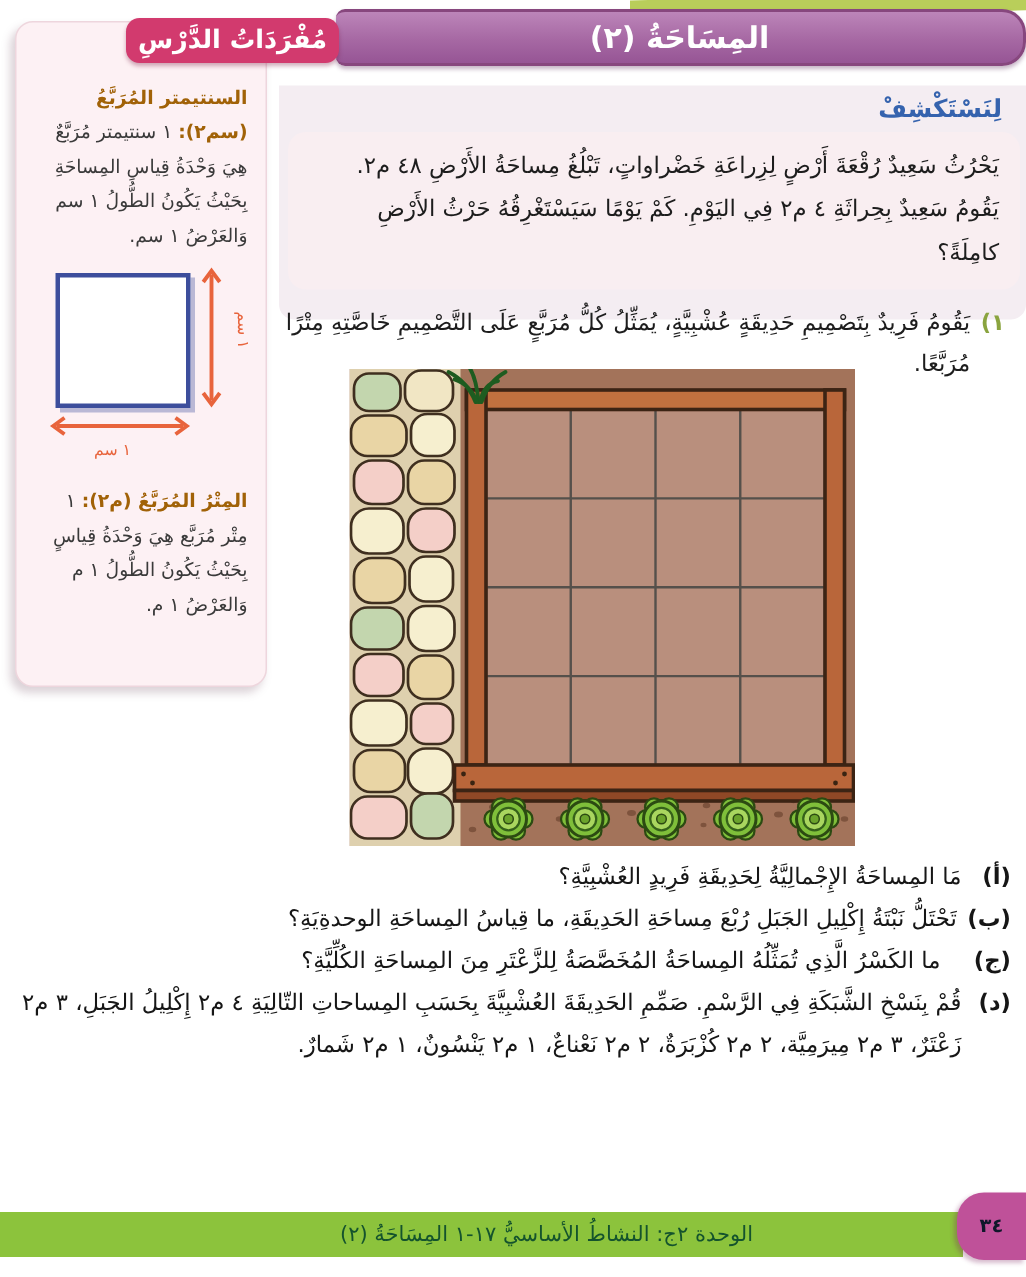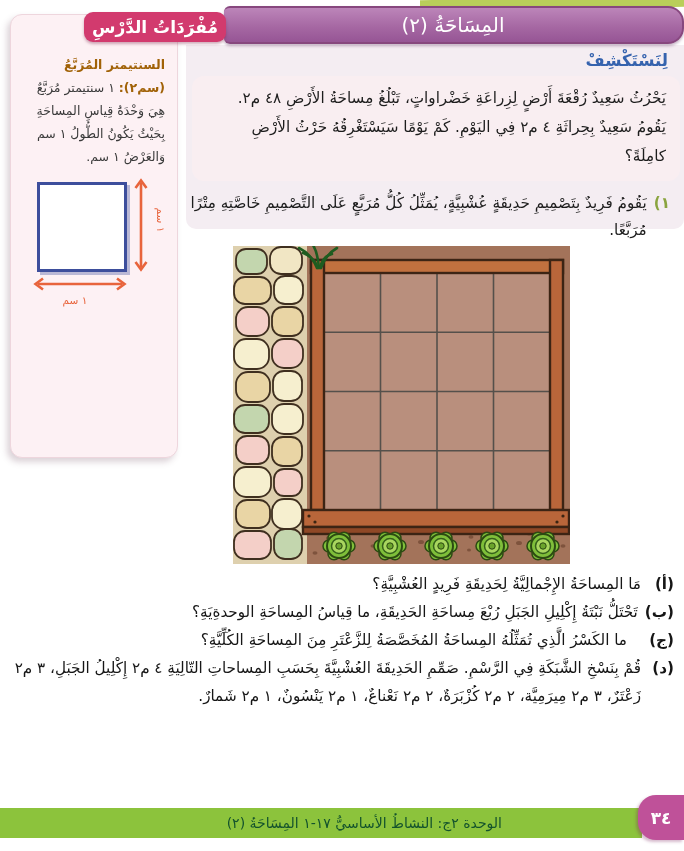--- a/index.html
+++ b/index.html
@@ -14,21 +14,21 @@
     position:absolute;top:-3px;right:-6px;width:270px;height:13px;
     background:#b9ce5a;transform:skewY(-1.4deg);z-index:0;
   }
   .header-bar{
     position:absolute;top:6px;left:0;right:... ;
     right:0;left:224px;height:34px;z-index:2;
     background:linear-gradient(180deg,#bc85b9 0%,#a668a3 55%,#965595 100%);
     border:2px solid #87477e;border-left-width:0;
     border-radius:6px 16px 16px 6px;
     display:flex;align-items:center;justify-content:center;
-    color:#fff;font-size:20px;font-weight:normal;
+    color:#fff;font-size:20px;font-weight:bold;
     box-shadow:0 2px 3px rgba(90,40,90,.35);
   }
   
   .sidebar{
     position:absolute;left:10px;top:14px;width:168px;height:444px;
     background:#fdf1f4;border:1px solid #eed6dd;border-radius:12px;
     box-shadow:-3px 4px 6px rgba(140,110,125,.30);
     padding:34px 10px 8px;box-sizing:border-box;z-index:1;
   }
   .sidebar-title{
@@ -51,21 +51,21 @@
     position:absolute;left:128px;top:38px;color:#e8643c;font-size:10.5px;
     transform:rotate(90deg);transform-origin:center;white-space:nowrap;
   }
   .h-arrow{position:absolute;left:12px;top:100px;}
   .h-arrow-label{
     position:absolute;left:0;top:118px;width:108px;text-align:center;
     color:#e8643c;font-size:10.5px;
   }
   
   .top-panel{
-    position:absolute;left:186px;right:0;top:45px;height:184px;
+    position:absolute;left:186px;right:0;top:57px;height:156px;
     background:#f4edf2;border-radius:0 0 10px 10px;z-index:1;
   }
   .explore-label{
     margin:6px 16px 0 0;text-align:right;
     color:#3563ae;font-weight:bold;font-size:16.5px;
   }
   .problem-box{
     margin:6px 4px 0 6px;background:#f9eef1;border-radius:12px;
     padding:8px 14px 10px;font-size:15.2px;line-height:29px;
     color:#1d1d1d;text-align:right;
@@ -90,21 +90,21 @@
   
   .footer-bar{
     position:absolute;left:0;top:808px;width:642px;height:30px;
     background:#8cc33c;color:#14532d;font-size:14px;
     display:flex;align-items:center;padding-right:140px;box-sizing:border-box;
   }
   .page-tab{
     position:absolute;right:0;top:795px;width:46px;height:45px;
     background:#bf5199;border-radius:0 18px 18px 0;
     border-radius:18px 0 0 18px; 
-    color:#ffffff;font-size:17px;font-weight:bold;
+    color:#0f172a;font-size:13px;font-weight:bold;
     display:flex;align-items:center;justify-content:center;z-index:2;
     box-shadow:-2px 2px 3px rgba(120,30,90,.3);
   }
 </style>
 </head>
 <body>
 
 <div class="page">
 
   <div class="top-strip"></div>
@@ -127,20 +127,21 @@
       </svg>
       <span class="v-arrow-label">١ سم</span>
       <svg class="h-arrow" width="94" height="16" viewBox="0 0 94 16">
         <line x1="5" y1="8" x2="89" y2="8" stroke="#e8643c" stroke-width="2.6"></line>
         <polyline points="10,2.5 2.5,8 10,13.5" fill="none" stroke="#e8643c" stroke-width="2.6"></polyline>
         <polyline points="84,2.5 91.5,8 84,13.5" fill="none" stroke="#e8643c" stroke-width="2.6"></polyline>
       </svg>
       <span class="h-arrow-label">١ سم</span>
     </div>
 
+    <p class="vocab"><span class="term">المِتْرُ المُرَبَّعُ (م٢):</span> <span>١ مِتْر مُرَبَّع هِيَ وَحْدَةُ قِياسٍ بِحَيْثُ يَكُونُ الطُّولُ ١ م وَالعَرْضُ ١ م.</span></p>
   </aside>
 
   <div class="top-panel">
     <div class="explore-label">لِنَسْتَكْشِفْ</div>
     <div class="problem-box">يَحْرُثُ سَعِيدٌ رُقْعَةَ أَرْضٍ لِزِراعَةِ خَضْراواتٍ، تَبْلُغُ مِساحَةُ الأَرْضِ ٤٨ م٢. يَقُومُ سَعِيدٌ بِحِراثَةِ ٤ م٢ فِي اليَوْمِ. كَمْ يَوْمًا سَيَسْتَغْرِقُهُ حَرْثُ الأَرْضِ كامِلَةً؟</div>
     <div class="item1">
       <span class="num">١)</span>
       <span class="txt">يَقُومُ فَرِيدٌ بِتَصْمِيمِ حَدِيقَةٍ عُشْبِيَّةٍ، يُمَثِّلُ كُلُّ مُرَبَّعٍ عَلَى التَّصْمِيمِ خَاصَّتِهِ مِتْرًا مُرَبَّعًا.</span>
     </div>
   </div>

